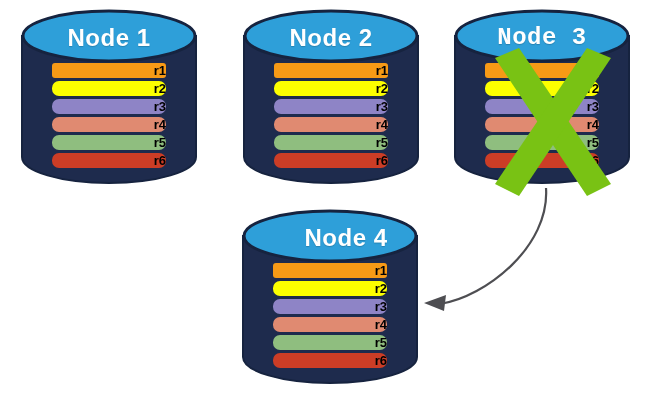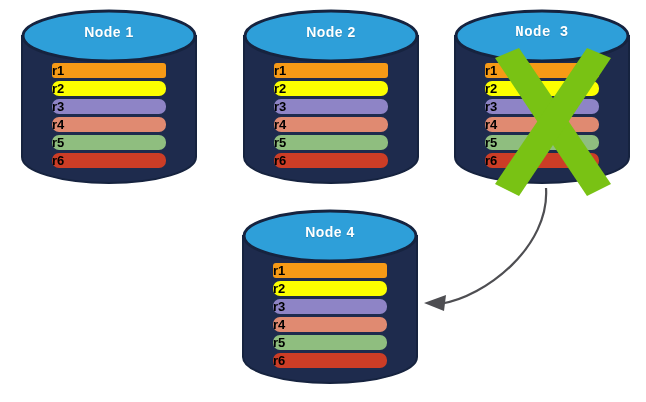--- a/index.html
+++ b/index.html
@@ -28,37 +28,37 @@
     left: 0; top: 0;
     overflow: visible;
   }
   .node-label {
     position: absolute;
     left: 0;
     width: 100%;
     text-align: center;
     color: #ffffff;
     font-weight: bold;
-    font-size: 14px;
+    font-size: 24px;
     letter-spacing: 0.5px;
     z-index: 4;
     pointer-events: none;
     text-shadow: 0 1px 1px rgba(0,0,0,0.18);
   }
   .bars {
     position: absolute;
     z-index: 3;
   }
   .bar {
     position: relative;
     border-radius: 3px;
     font-weight: bold;
     font-size: 13px;
     color: #000000;
-    text-align: left;
+    text-align: right;
     line-height: 15px;
     height: 15px;
     box-sizing: border-box;
   }
   .bar + .bar {
     margin-top: 3px;
     border-radius: 7px;
   }
   .xmark {
     position: absolute;
@@ -124,21 +124,21 @@
       <g fill="#79C214">
         <polygon points="2,10 26,0 118,136 94,148"></polygon>
         <polygon points="94,0 118,10 26,148 2,136"></polygon>
       </g>
     </svg>
     <div class="node" style="left: 243px; top: 210px; width: 174px; height: 173px;">
       <svg class="cyl" width="174" height="173" viewBox="0 0 174 173">
         <path d="M 0,26 L 0,147 A 87,26 0 0 0 174,147 L 174,26 Z" fill="#1E2B4D" stroke="#16233F" stroke-width="2"></path>
         <ellipse cx="87" cy="26" rx="86" ry="25" fill="#2E9FD9" stroke="#16233F" stroke-width="3"></ellipse>
       </svg>
-      <div class="node-label" style="top: 14px;">Node  4</div>
+      <div class="node-label" style="top: 14px; padding-left: 16px;">Node  4</div>
       <div class="bars" style="left: 30px; right: 30px; width: 114px; top: 53px;">
         <div class="bar" style="background: rgb(247, 154, 22);">r1</div>
         <div class="bar" style="background: rgb(252, 255, 0);">r2</div>
         <div class="bar" style="background: rgb(142, 132, 198);">r3</div>
         <div class="bar" style="background: rgb(224, 138, 113);">r4</div>
         <div class="bar" style="background: rgb(143, 190, 127);">r5</div>
         <div class="bar" style="background: rgb(204, 61, 38);">r6</div>
       </div>
     </div>
     <svg class="arrow" width="646" height="402" viewBox="0 0 646 402" style="left: 0px; top: 0px;">

